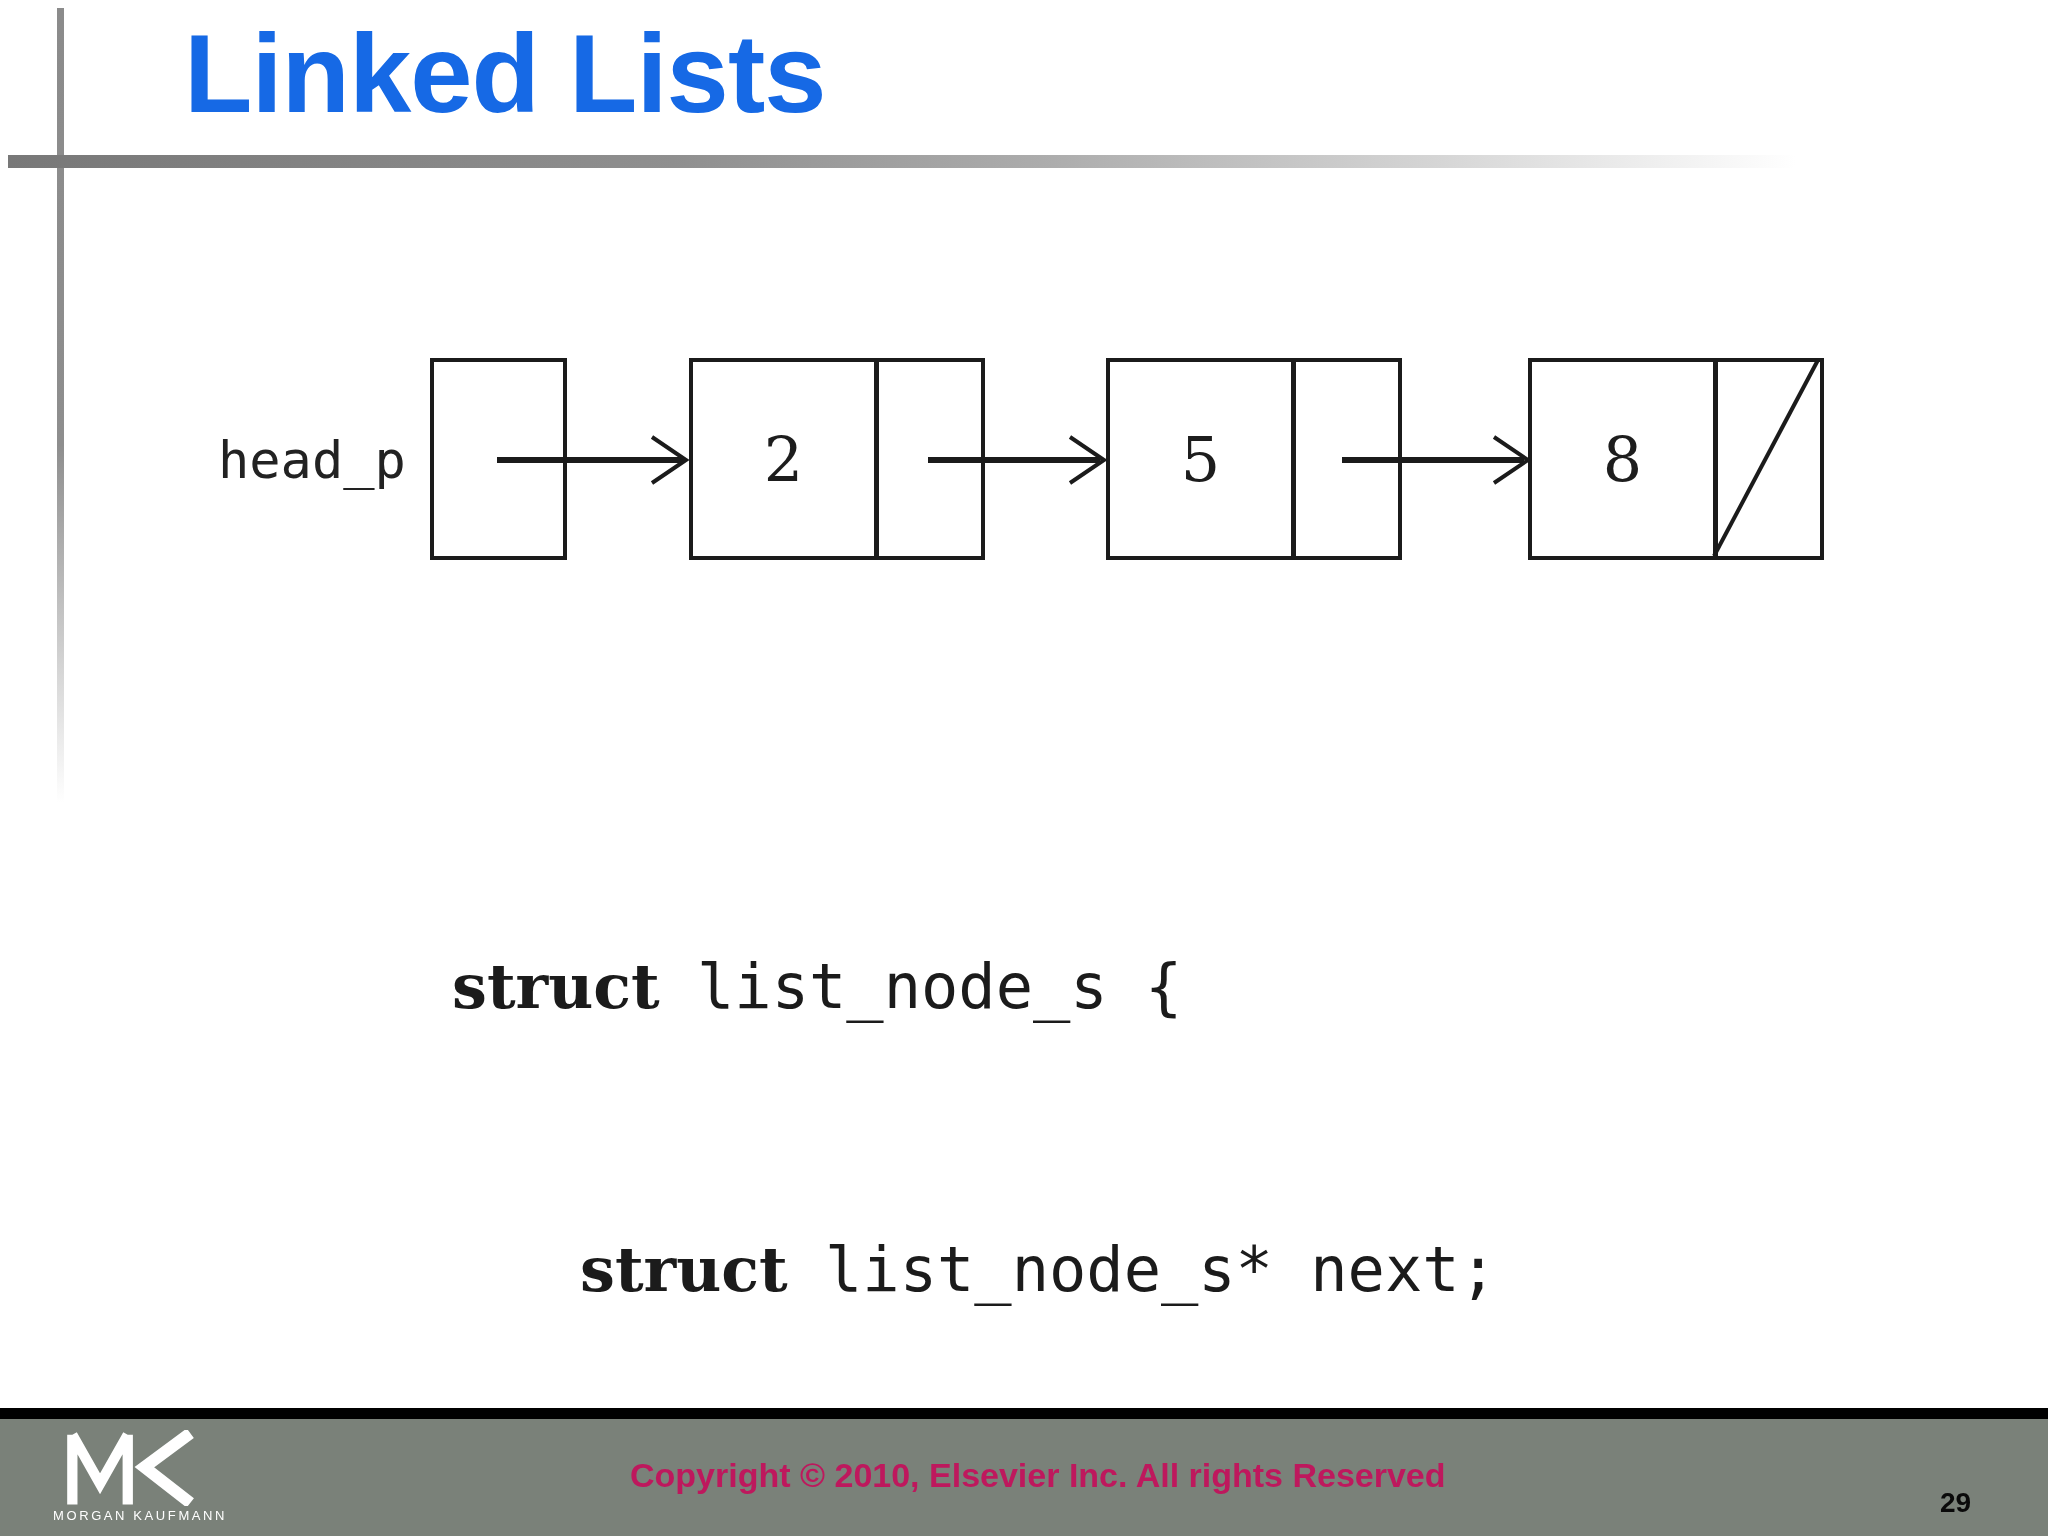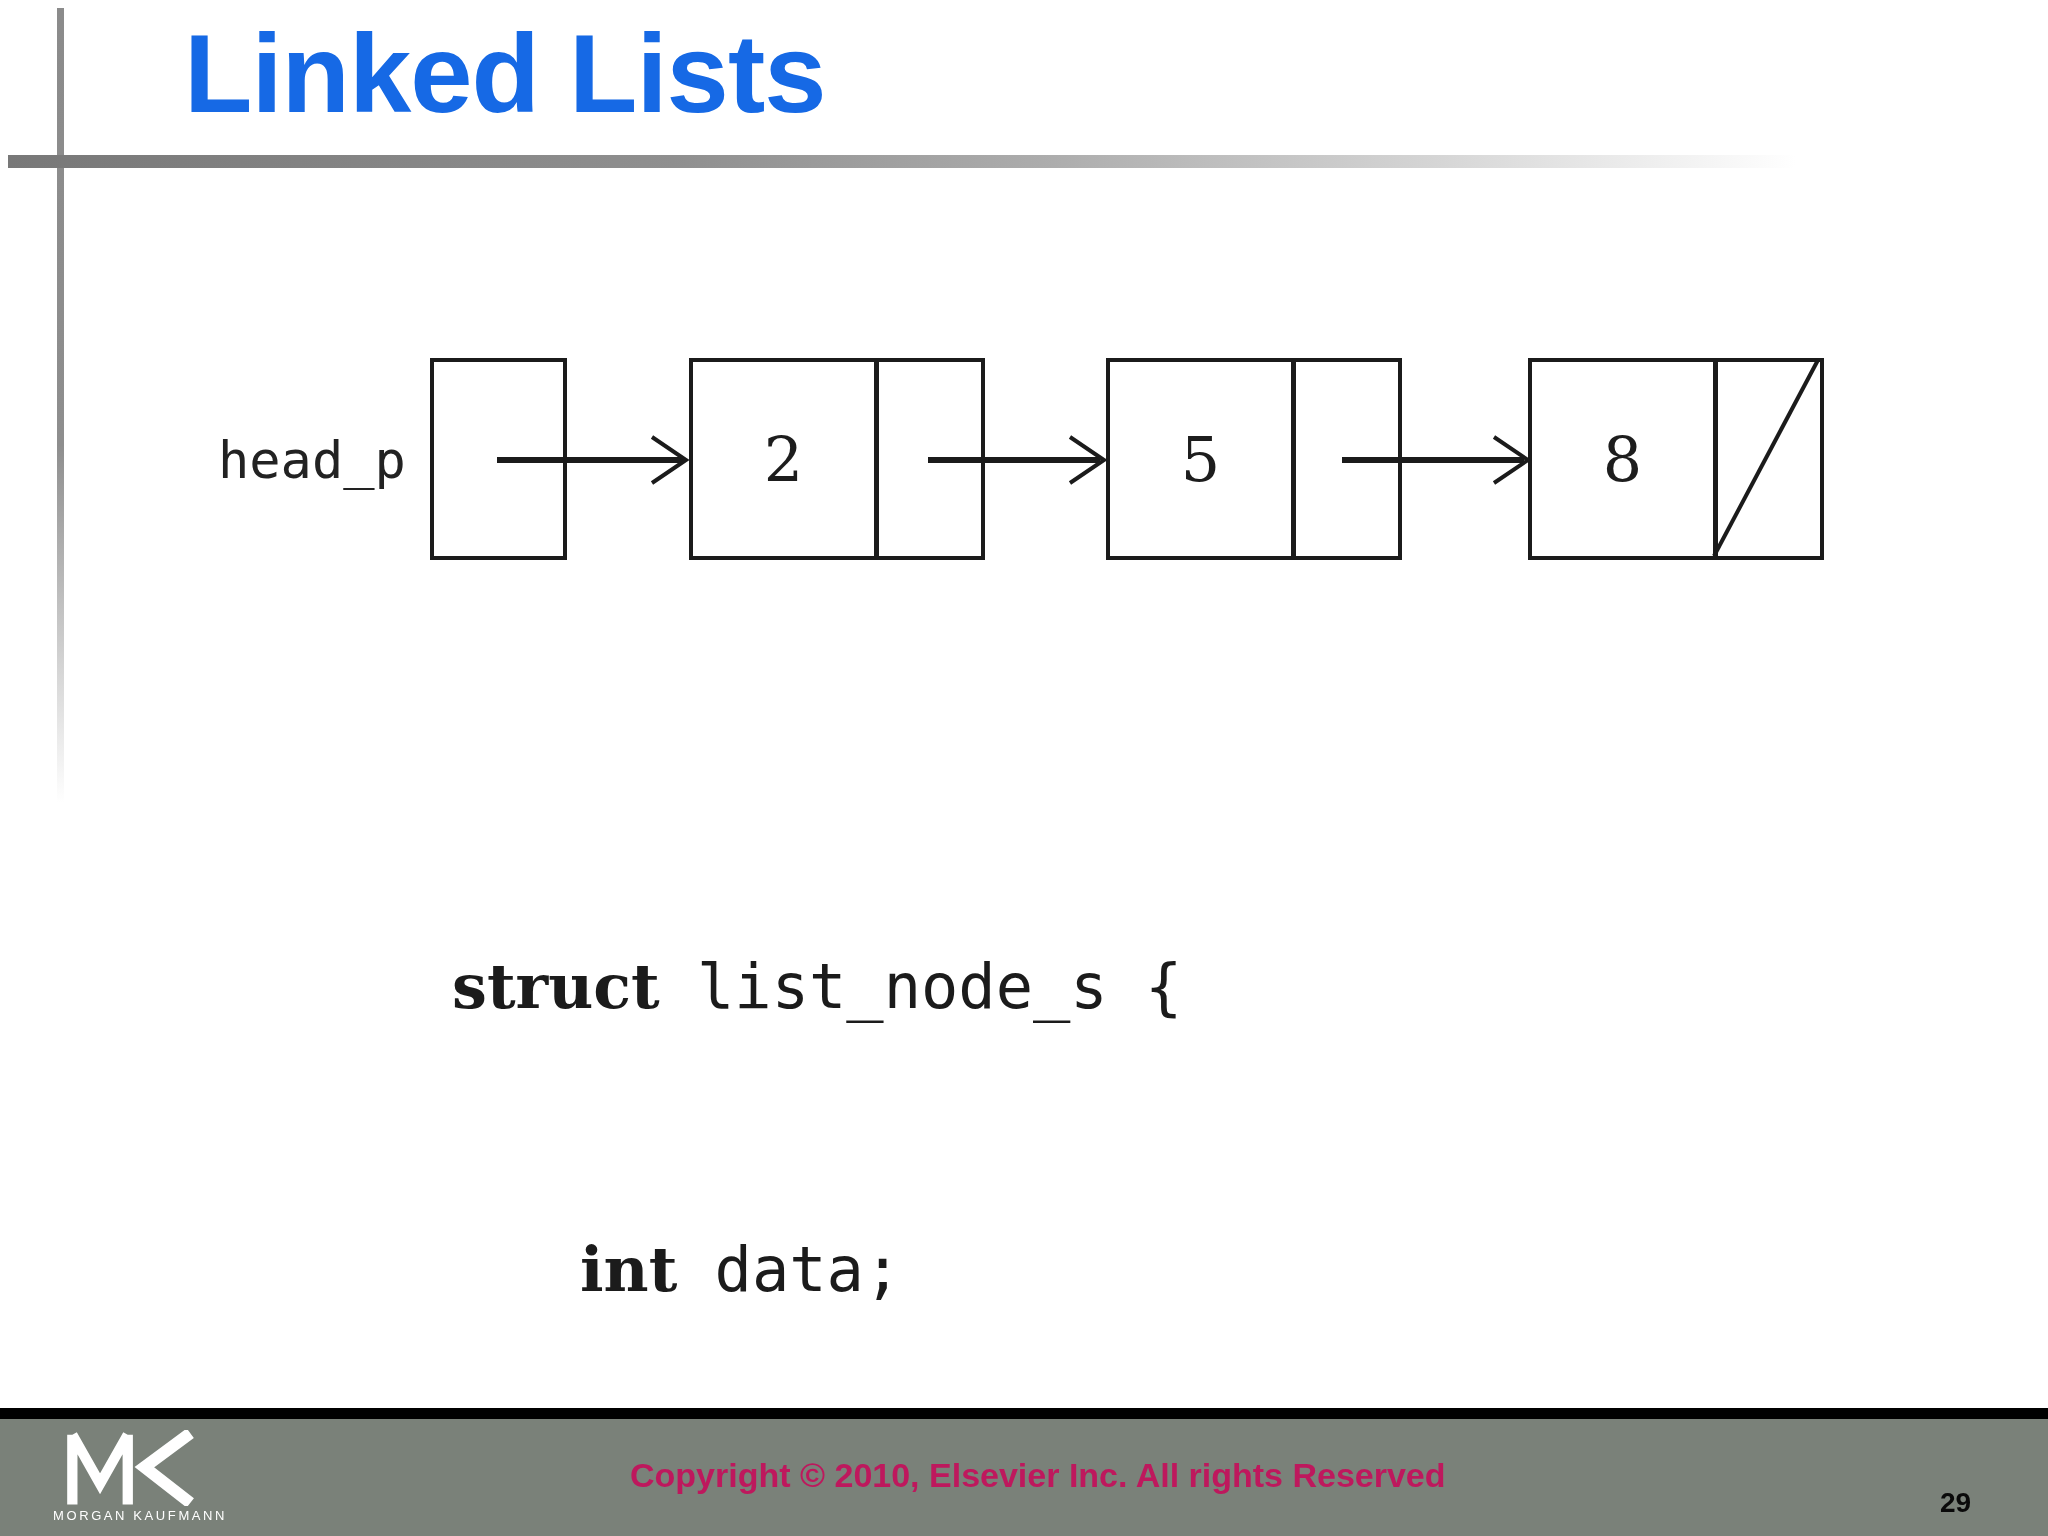--- a/index.html
+++ b/index.html
@@ -114,21 +114,20 @@
     <g stroke="#1b1b1b" fill="none">
       <line x1="1342" y1="120" x2="1524" y2="120" stroke-width="6"></line>
       <polyline points="1494,97 1528,120 1494,143" stroke-width="4"></polyline>
     </g>
     <line x1="1714" y1="216" x2="1818" y2="20" stroke="#1b1b1b" stroke-width="4"></line>
   </svg>
 </div>
 
 <div class="code">
   <div class="code-line"><span class="kw">struct</span><span class="plain"> list_node_s {</span></div>
-  <div class="code-line indented"><span class="kw">int</span><span class="plain"> data;</span></div>
   <div class="code-line indented"><span class="kw">struct</span><span class="plain"> list_node_s* next;</span></div>
   
 </div>
 
 <div class="footer-top-border"></div>
 <div class="footer-bar"></div>
 
 <svg class="mk-logo" viewBox="0 0 170 96" xmlns="http://www.w3.org/2000/svg">
   <path d="M9,94 V6 M9,6 L44,68 L79,6 M79,6 V94" stroke="#ffffff" stroke-width="13" fill="none" stroke-linejoin="miter"></path>
   <path d="M158,4 L100,47 L158,92" stroke="#ffffff" stroke-width="15" fill="none" stroke-linejoin="miter"></path>

